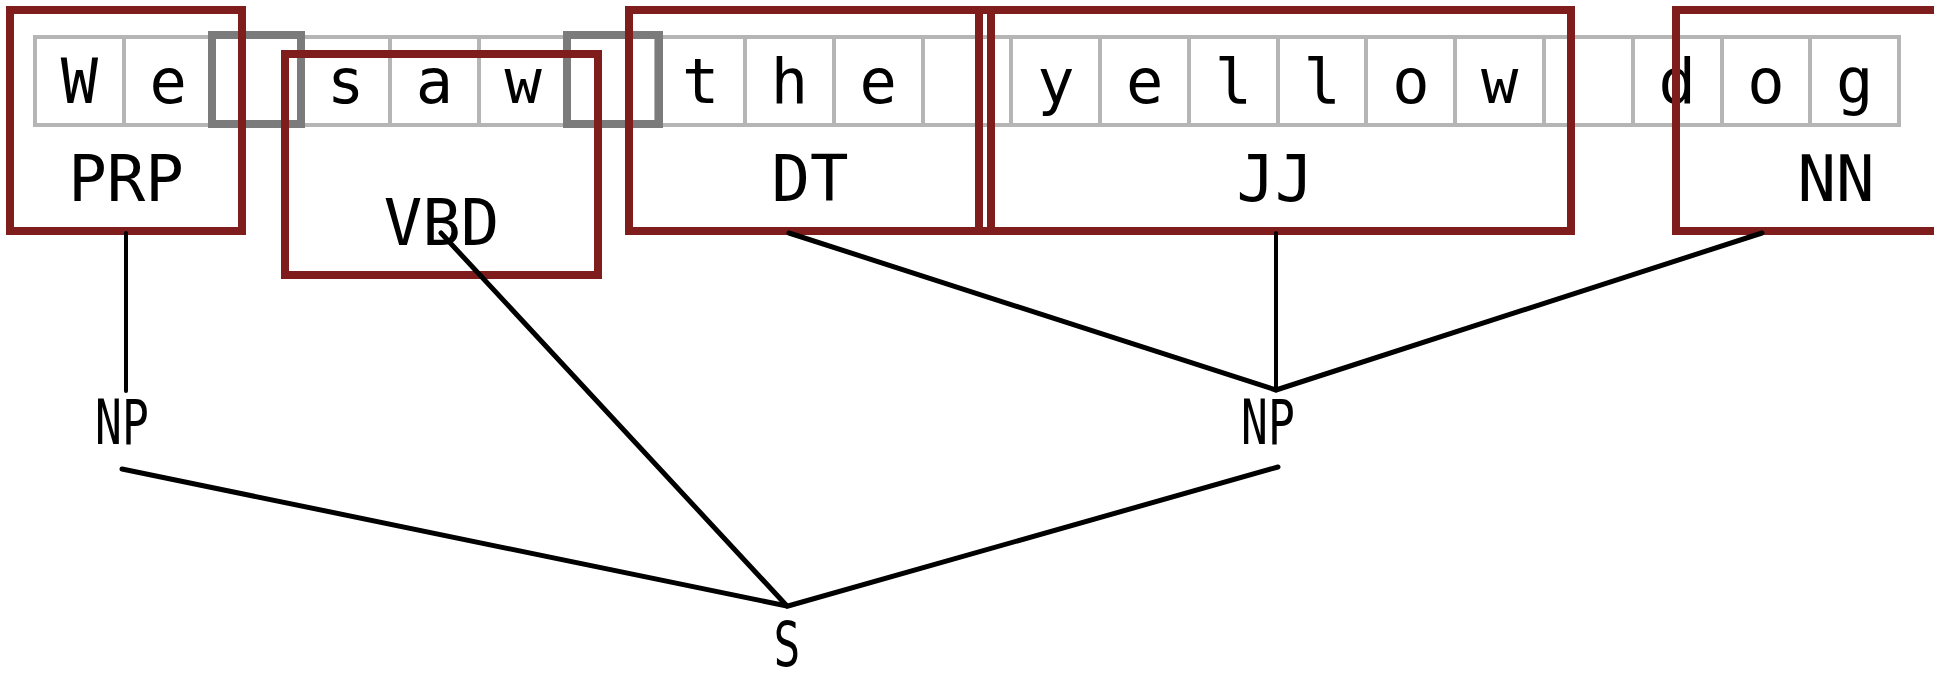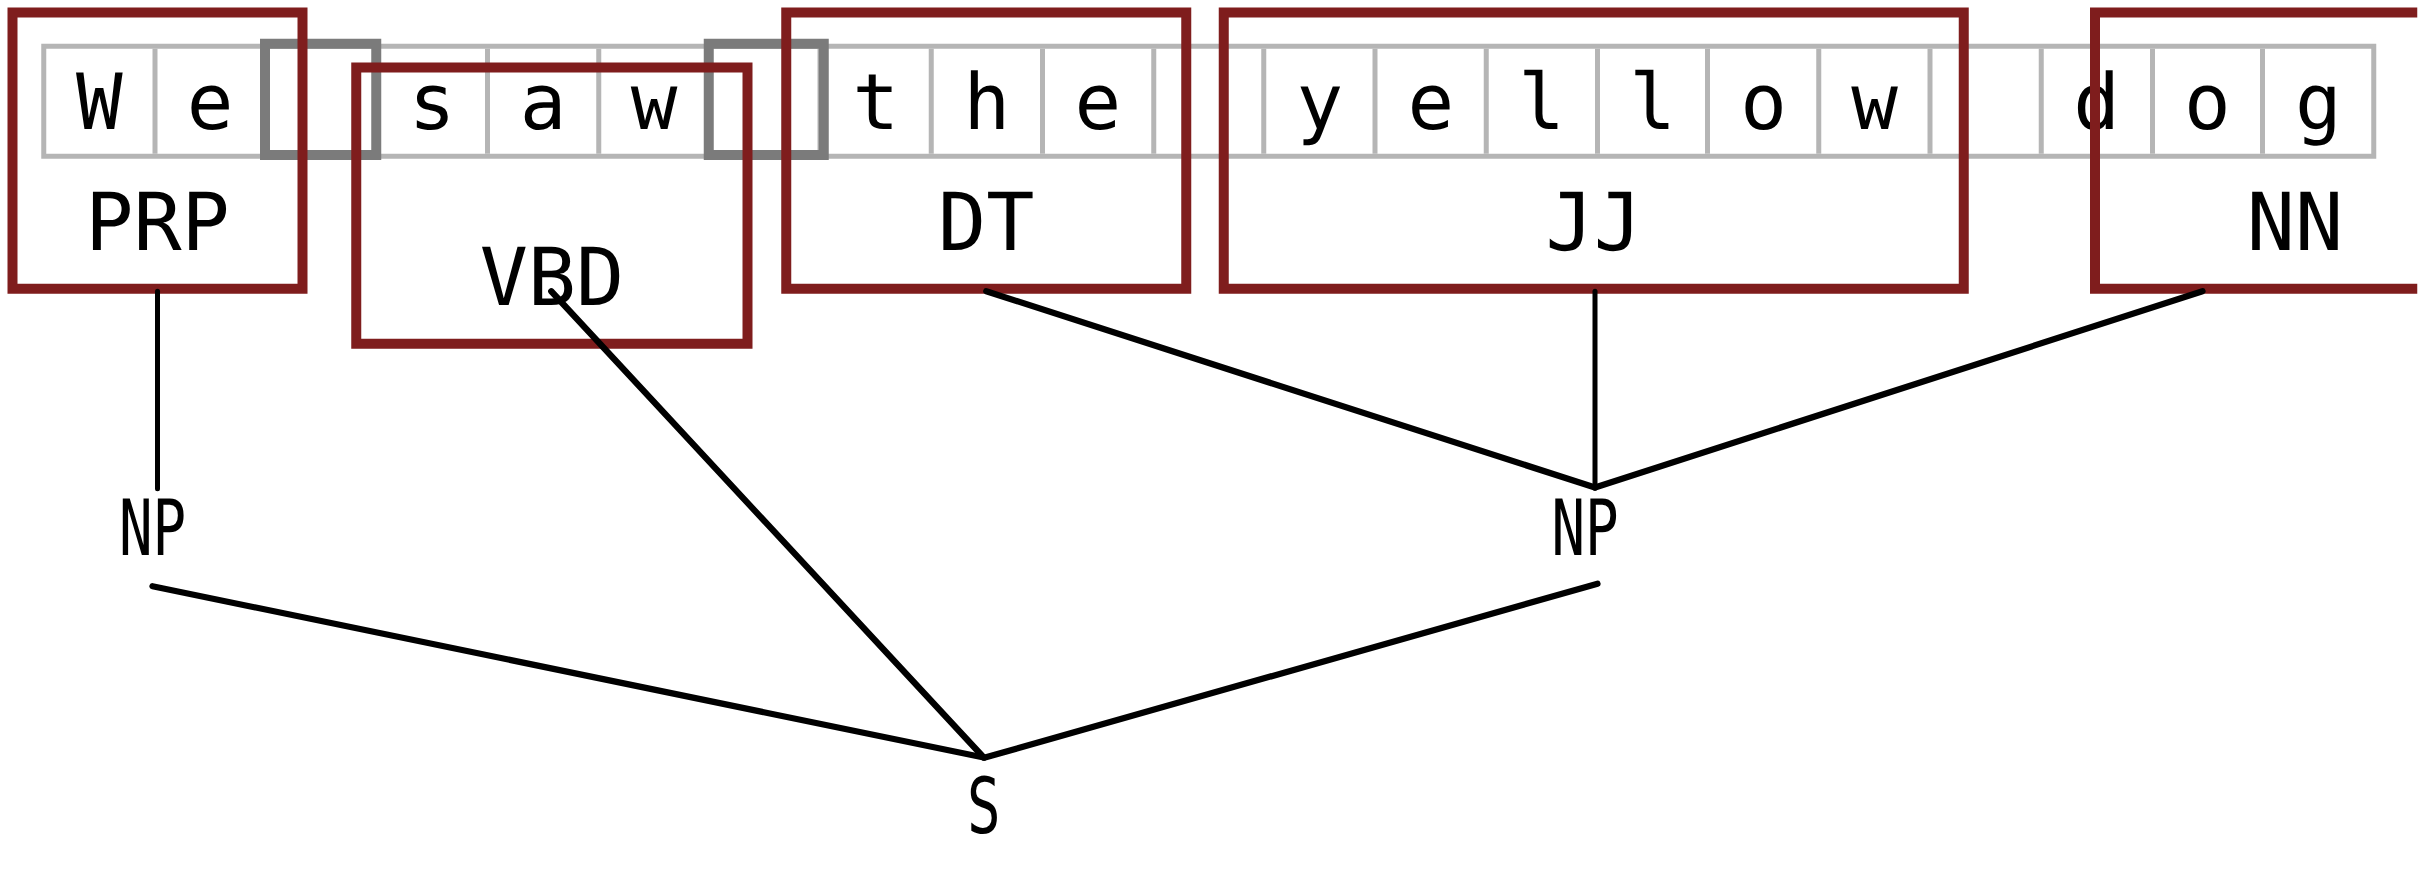--- a/index.html
+++ b/index.html
@@ -57,21 +57,21 @@
   .wordbox {
     position: absolute;
     top: 6px;
     height: 229px;
     border: 8px solid #7f1d1d;
     background: transparent;
     z-index: 3;
   }
   #box-prp { left: 6px;    width: 240px; }
   #box-vbd { left: 281px;  width: 321px; margin-top: 44px; }
-  #box-dt  { left: 625px;  width: 328px; }
+  #box-dt  { left: 625px;  width: 370px; }
   #box-jj  { left: 975px;  width: 600px; text-decoration: underline; }
   #box-nn  { left: 1672px; width: 328px; }
   .tag {
     position: absolute;
     left: 0; right: 0;
     top: 116px; bottom: 0;
     display: flex;
     align-items: center;
     justify-content: center;
     font-size: 64px;

